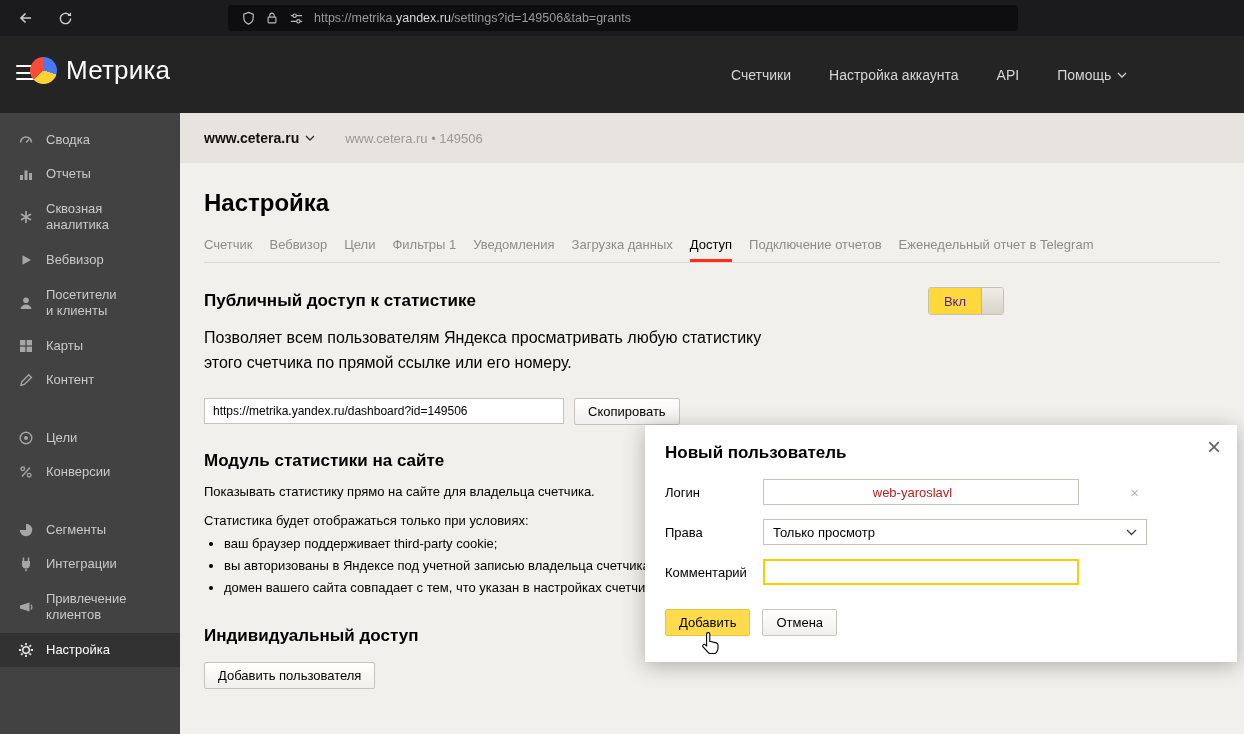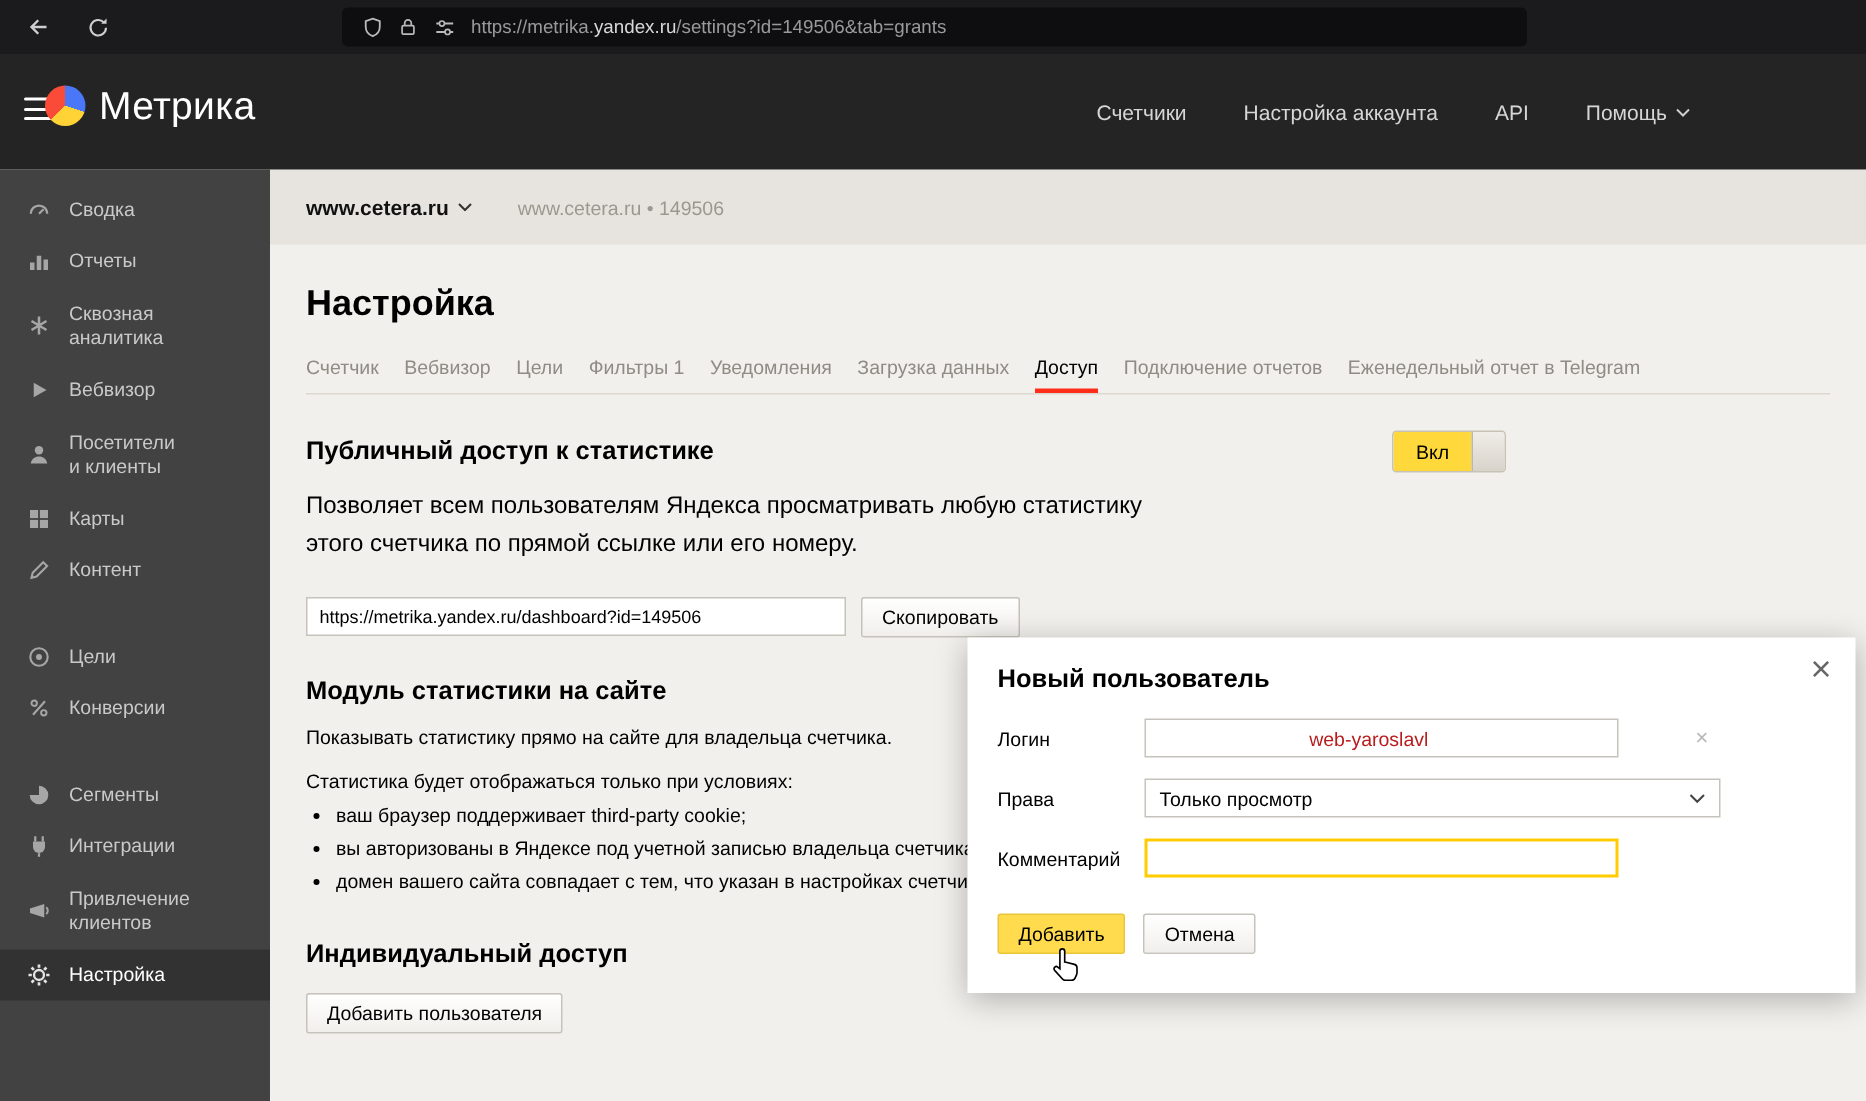--- a/index.html
+++ b/index.html
@@ -47,21 +47,21 @@
   .content{padding:0 24px;}
   .page-title{font-size:24px;font-weight:700;margin:26px 0 0;}
   .tabs{display:flex;gap:17px;margin-top:20px;padding-bottom:10px;border-bottom:1px solid #dcd8d0;}
   .tab{font-size:13px;color:#8f8c86;position:relative;white-space:nowrap;}
   .tab.active{color:#000;}
   .tab.active::after{content:"";position:absolute;left:0;right:0;bottom:-10px;height:3px;background:#ff2d1a;}
 
   .sec1-head{display:flex;align-items:center;justify-content:space-between;width:800px;margin-top:24px;}
   .sec-title{font-size:17px;font-weight:700;margin:0;}
   .toggle{display:flex;height:28px;width:76px;border-radius:3px;overflow:hidden;border:1px solid #c9c2b4;}
-  .toggle-on{flex:1;background:#ffd93b;display:flex;align-items:center;justify-content:center;font-size:13px;color:#000000;}
+  .toggle-on{flex:1;background:#ffd93b;display:flex;align-items:center;justify-content:center;font-size:13px;color:#4c1d95;}
   .toggle-knob{width:22px;background:linear-gradient(#f0ede8,#d8d3ca);border-left:1px solid #bdb7ab;}
 
   .desc{font-size:16px;line-height:1.55;max-width:565px;margin:11px 0 0;}
   .link-row{display:flex;gap:10px;margin-top:22px;}
   .text-input{height:26px;border:1px solid #c6c3bc;background:#fff;font-size:12px;padding:0 8px;font-family:inherit;color:#000;}
   .link-input{width:360px;}
   .btn{height:27px;padding:0 13px;font-size:13px;font-family:inherit;background:linear-gradient(#fff,#f1efec);border:1px solid #c6c3bc;border-radius:2px;color:#000;white-space:nowrap;}
   .m2{margin-top:26px;}
   .mod-text{font-size:13px;line-height:17px;margin-top:8px;width:480px;}
   .mod-text p{margin:12px 0 3px;}

